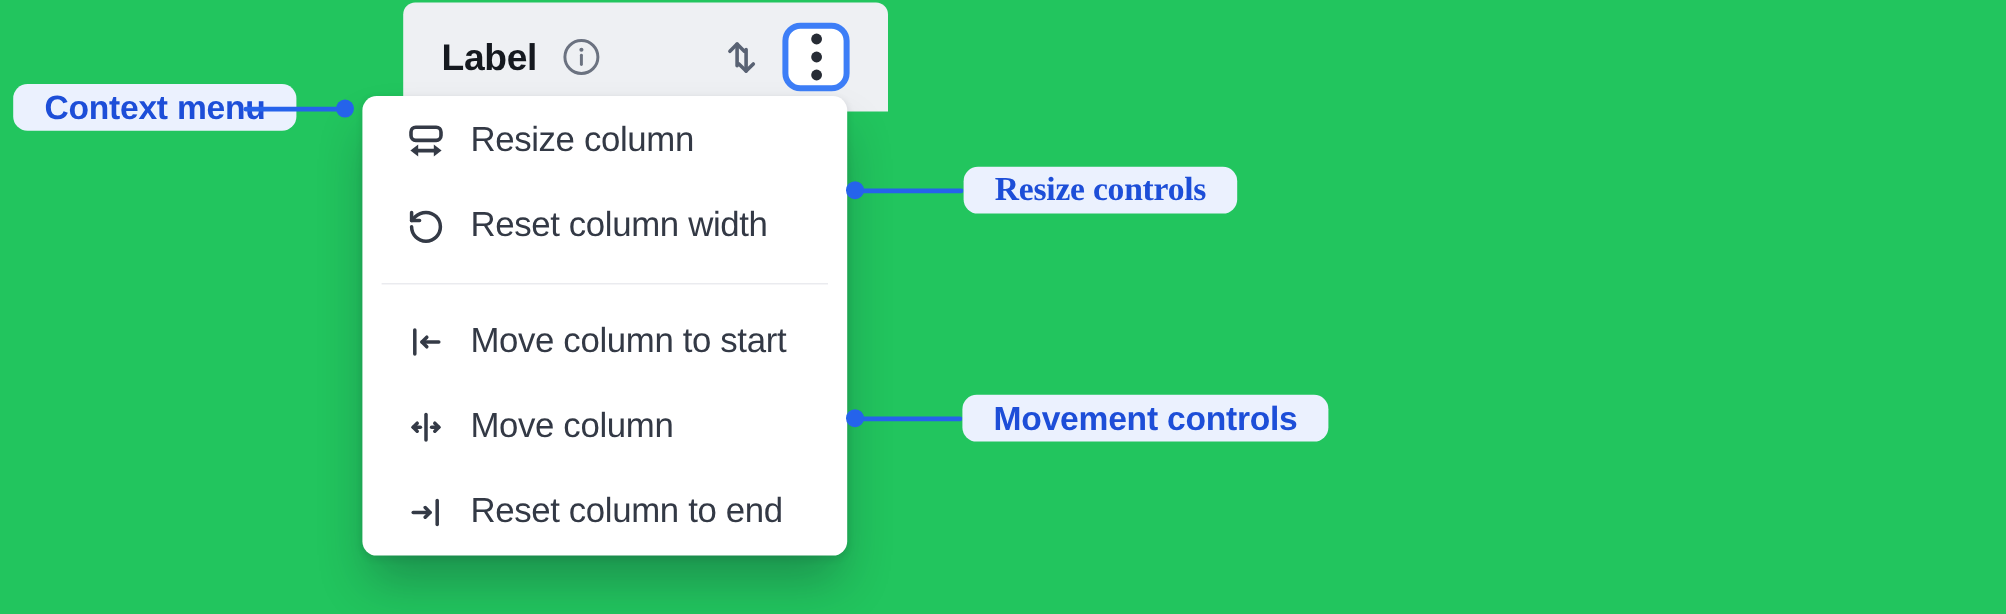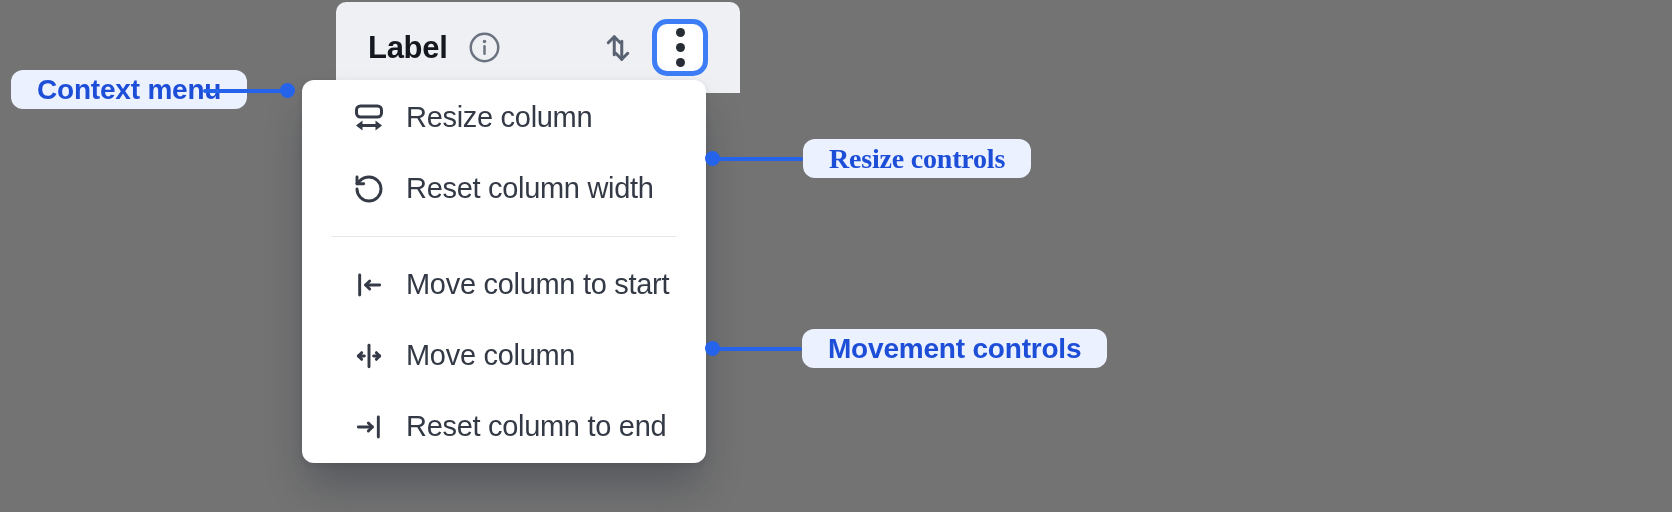--- a/index.html
+++ b/index.html
@@ -1,20 +1,20 @@
 <!DOCTYPE html>
 <html><head>
 <meta charset="utf-8">
 <style>
   html, body { margin: 0; padding: 0; background: #ffffff; }
   .stage {
     position: relative;
     width: 1672px;
     height: 512px;
-    background: #737373;
+    background: #22c55e;
     overflow: hidden;
     font-family: "Liberation Sans", "DejaVu Sans", sans-serif;
   }
 
   
   .header {
     position: absolute;
     left: 336px; top: 2px;
     width: 404px; height: 91px;
     background: #eef0f3;
@@ -52,21 +52,21 @@
 
   
   .menu {
     position: absolute;
     left: 302px; top: 80px;
     width: 404px; height: 383px;
     box-sizing: border-box;
     background: #ffffff;
     border-radius: 12px;
     box-shadow: 0 2px 6px rgba(16,24,40,0.10), 0 26px 42px -6px rgba(16,24,40,0.30);
-    padding: 2px 14px;
+    padding: 2px 0;
     z-index: 2;
   }
   .menu-item {
     height: 71px;
     display: flex;
     align-items: center;
     padding: 0 18px 0 36px;
     gap: 20px;
     font-size: 29px;
     color: #333945;

